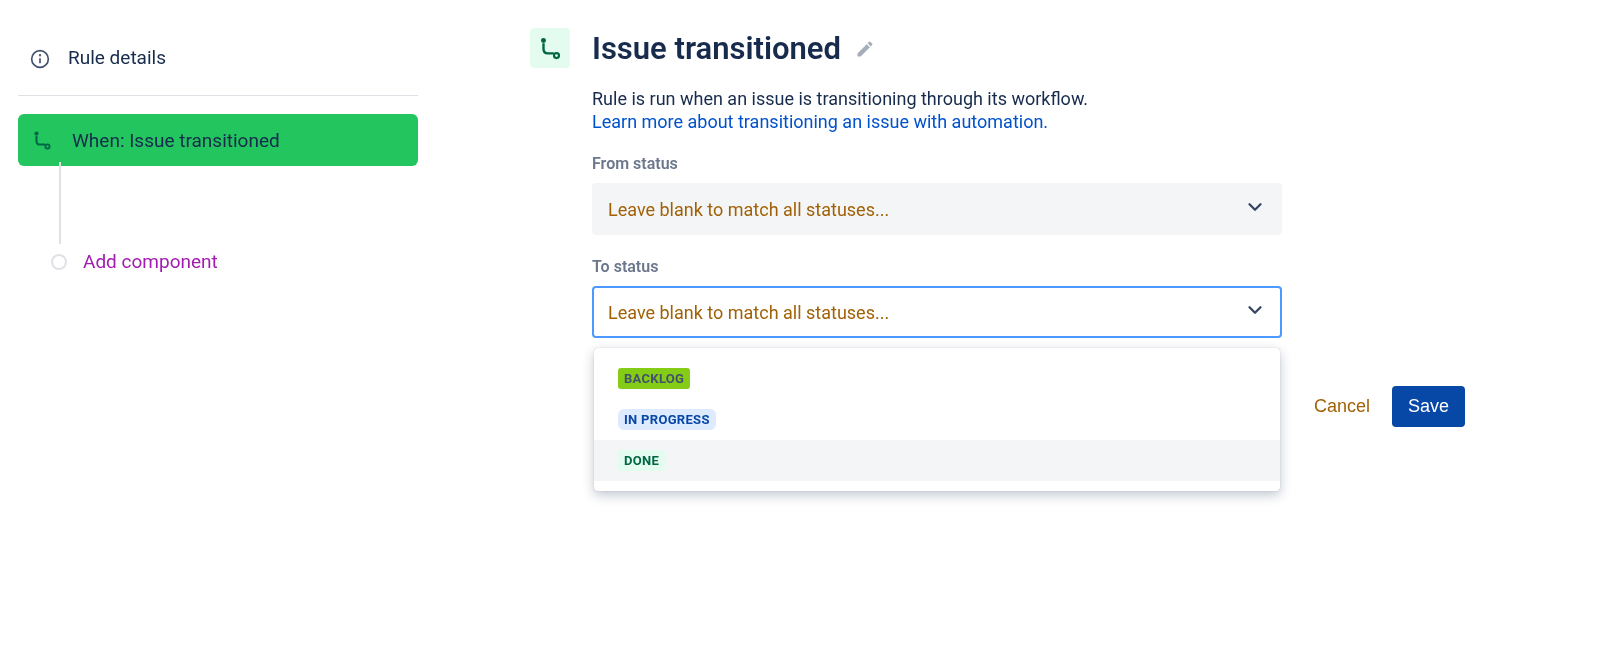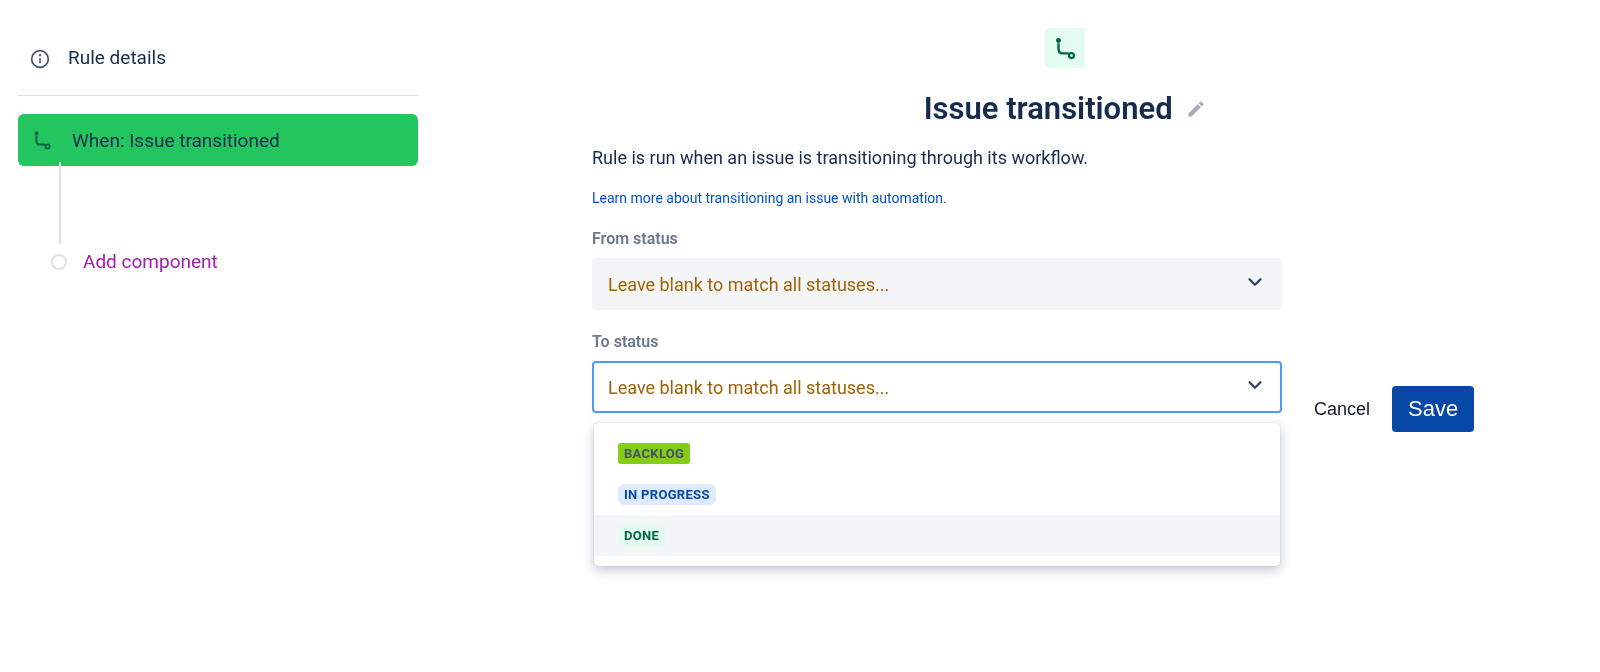--- a/index.html
+++ b/index.html
@@ -91,21 +91,20 @@
     
     .main {
       padding-left: 112px;
       padding-top: 2px;
       flex: 1;
     }
     .header-row {
       display: flex;
       align-items: center;
       gap: 22px;
-      flex-direction: column;
     }
     .header-icon-box {
       width: 40px; height: 40px;
       background: #E3FCEF;
       border-radius: 4px;
       display: inline-flex;
       align-items: center;
       justify-content: center;
     }
     .page-title {
@@ -123,22 +122,21 @@
       padding-left: 62px;
       padding-top: 18px;
     }
     .desc-text {
       font-size: 18px;
       color: #172B4D;
       line-height: 1.4;
     }
     .learn-link {
       display: inline-block;
-      margin-top: 20px;
-      font-size: 14px;
+      font-size: 18px;
       color: #0052CC;
       text-decoration: none;
     }
     .field-label {
       margin-top: 22px;
       font-size: 16px;
       font-weight: 600;
       color: #6B778C;
     }
     .select-box {
@@ -201,28 +199,28 @@
     .button-row {
       position: absolute;
       left: 1310px;
       top: 386px;
       display: flex;
       align-items: center;
       gap: 18px;
     }
     .btn-cancel {
       font-size: 18px;
-      color: #0f172a;
+      color: #a16207;
       background: none;
       border: none;
       cursor: pointer;
       padding: 8px 4px;
     }
     .btn-save {
-      font-size: 22px;
+      font-size: 18px;
       color: #fff;
       background: #0747A6;
       border: none;
       border-radius: 4px;
       padding: 10px 16px;
       cursor: pointer;
       font-weight: 500;
       text-align: right;
     }
   </style>

